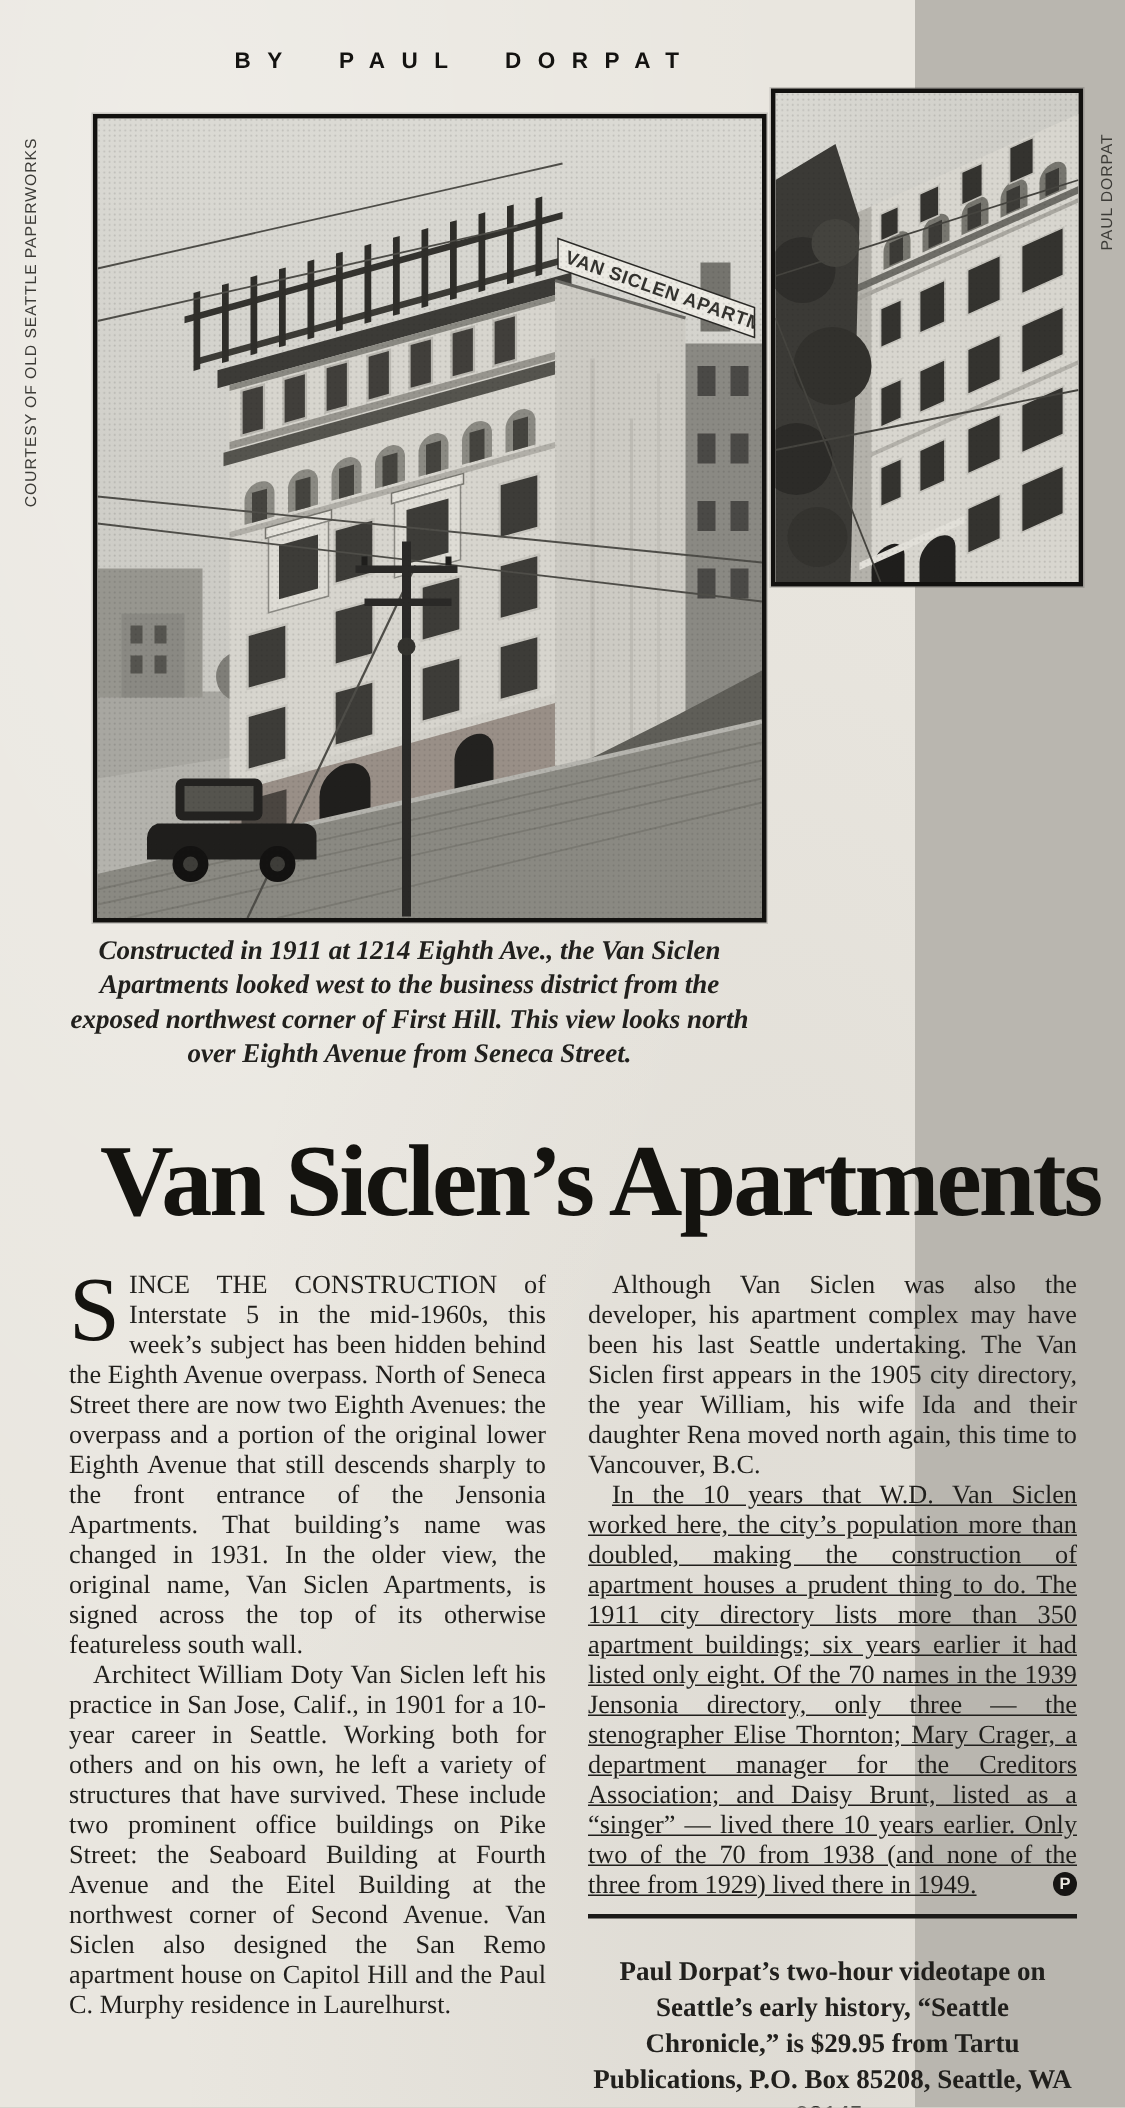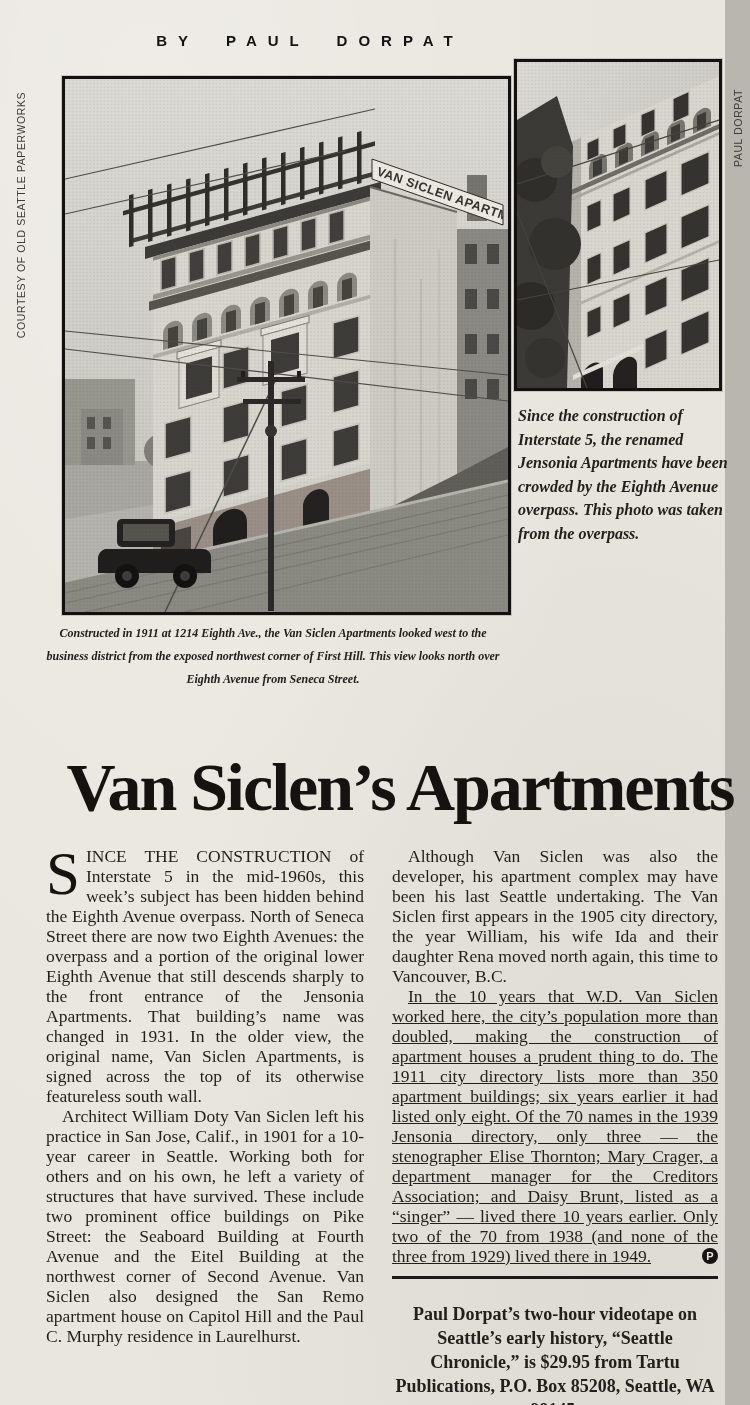--- a/index.html
+++ b/index.html
@@ -3,21 +3,21 @@
 <meta charset="utf-8">
 <style>
   html,body{margin:0;padding:0;}
   body{
     width:750px;height:1405px;
     background:#b9b6af;
     font-family:"Liberation Serif", serif;
     overflow:hidden;
   }
   #page{
-    position:relative;width:725px;height:1405px;
+    position:relative;width:610px;height:1405px;
     background:
       radial-gradient(ellipse at 20% 10%, rgba(255,255,255,.25), rgba(255,255,255,0) 60%),
       radial-gradient(ellipse at 85% 90%, rgba(120,115,105,.10), rgba(0,0,0,0) 55%),
       #e9e6df;
     color:#1c1b19;
   }
   .abs{position:absolute;}
   
   .byline{
     top:32px;left:0;width:620px;text-align:center;
@@ -36,21 +36,21 @@
   
   .photo{border:3px solid #12110f;background:#cfcec8;box-shadow:0 0 0 1px rgba(0,0,0,.15);}
   .photo svg{display:block;}
   .photo-main{left:62px;top:76px;width:443px;height:533px;}
   .photo-small{left:514px;top:59px;width:202px;height:326px;}
   
   .caption{
     font-style:italic;font-weight:700;color:#21201d;
   }
   .caption-small{left:518px;top:404px;width:218px;font-size:16px;line-height:23.5px;}
-  .caption-main{left:42px;top:622px;width:462px;font-size:12px;line-height:23px;text-align:center;}
+  .caption-main{left:42px;top:622px;width:462px;font-size:18px;line-height:23px;text-align:center;}
   
   .headline{
     top:736px;left:36px;width:694px;
     font-weight:700;font-size:68px;letter-spacing:-2px;line-height:1;
     color:#14130f;text-align:center;white-space:nowrap;
   }
   
   .col{font-size:17.5px;line-height:20px;text-align:justify;color:#201f1c;}
   .col-left{left:46px;top:846px;width:318px;}
   .col-right{left:392px;top:846px;width:326px;}
@@ -333,21 +333,20 @@
       <g stroke="#45443f" stroke-width="1.2">
         <line x1="0" y1="122" x2="202" y2="58"></line>
         <line x1="0" y1="238" x2="202" y2="198"></line>
         <line x1="0" y1="150" x2="70" y2="326"></line>
       </g>
 
       <rect width="202" height="326" fill="url(#halftone)"></rect>
     </svg>
   </div>
 
-  <div class="abs caption caption-small">Since the construction of Interstate 5, the renamed Jensonia Apartments have been crowded by the Eighth Avenue overpass. This photo was taken from the overpass.</div>
 
   <div class="abs caption caption-main">Constructed in 1911 at 1214 Eighth Ave., the Van Siclen Apartments looked west to the business district from the exposed northwest corner of First Hill. This view looks north over Eighth Avenue from Seneca Street.</div>
 
   <h1 class="abs headline" style="margin:17px;">Van Siclen’s Apartments</h1>
 
   <div class="abs col col-left">
     <p>
       <span class="dropcap">S</span><span>INCE THE CONSTRUCTION of Interstate 5 in the mid-1960s, this week’s subject has been hidden behind the Eighth Avenue overpass. North of Seneca Street there are now two Eighth Avenues: the overpass and a portion of the original lower Eighth Avenue that still descends sharply to the front entrance of the Jensonia Apartments. That building’s name was changed in 1931. In the older view, the original name, Van Siclen Apartments, is signed across the top of its otherwise featureless south wall.</span>
     </p>
     <p class="indent">Architect William Doty Van Siclen left his practice in San Jose, Calif., in 1901 for a 10-year career in Seattle. Working both for others and on his own, he left a variety of structures that have survived. These include two prominent office buildings on Pike Street: the Seaboard Building at Fourth Avenue and the Eitel Building at the northwest corner of Second Avenue. Van Siclen also designed the San Remo apartment house on Capitol Hill and the Paul C. Murphy residence in Laurelhurst.</p>

